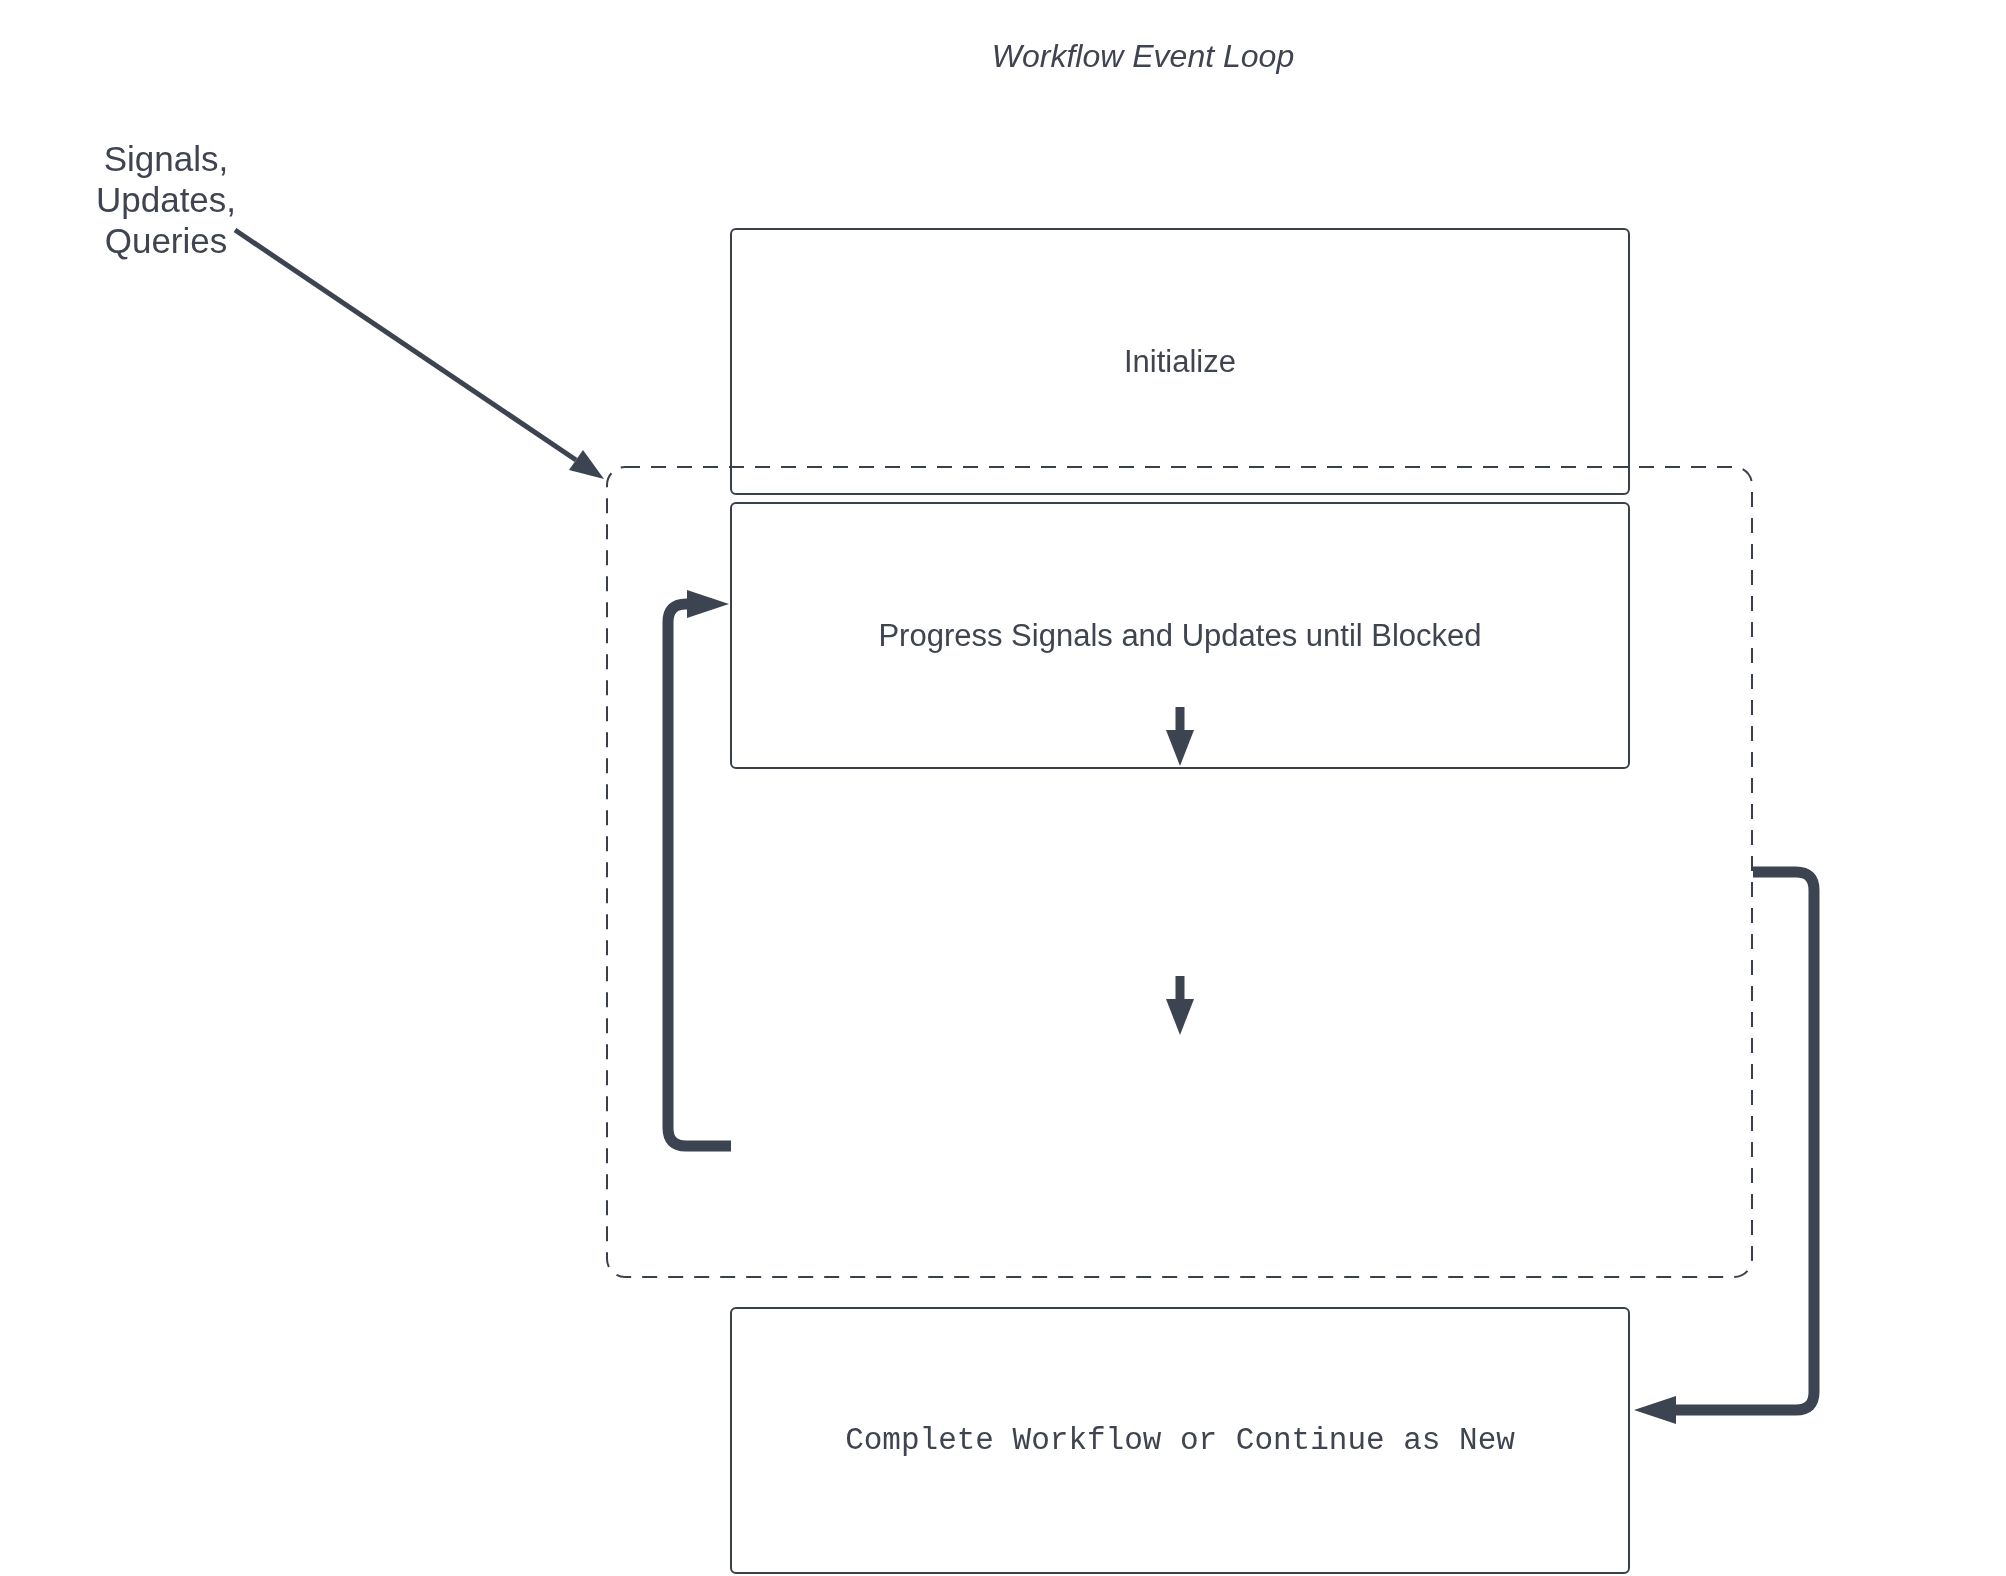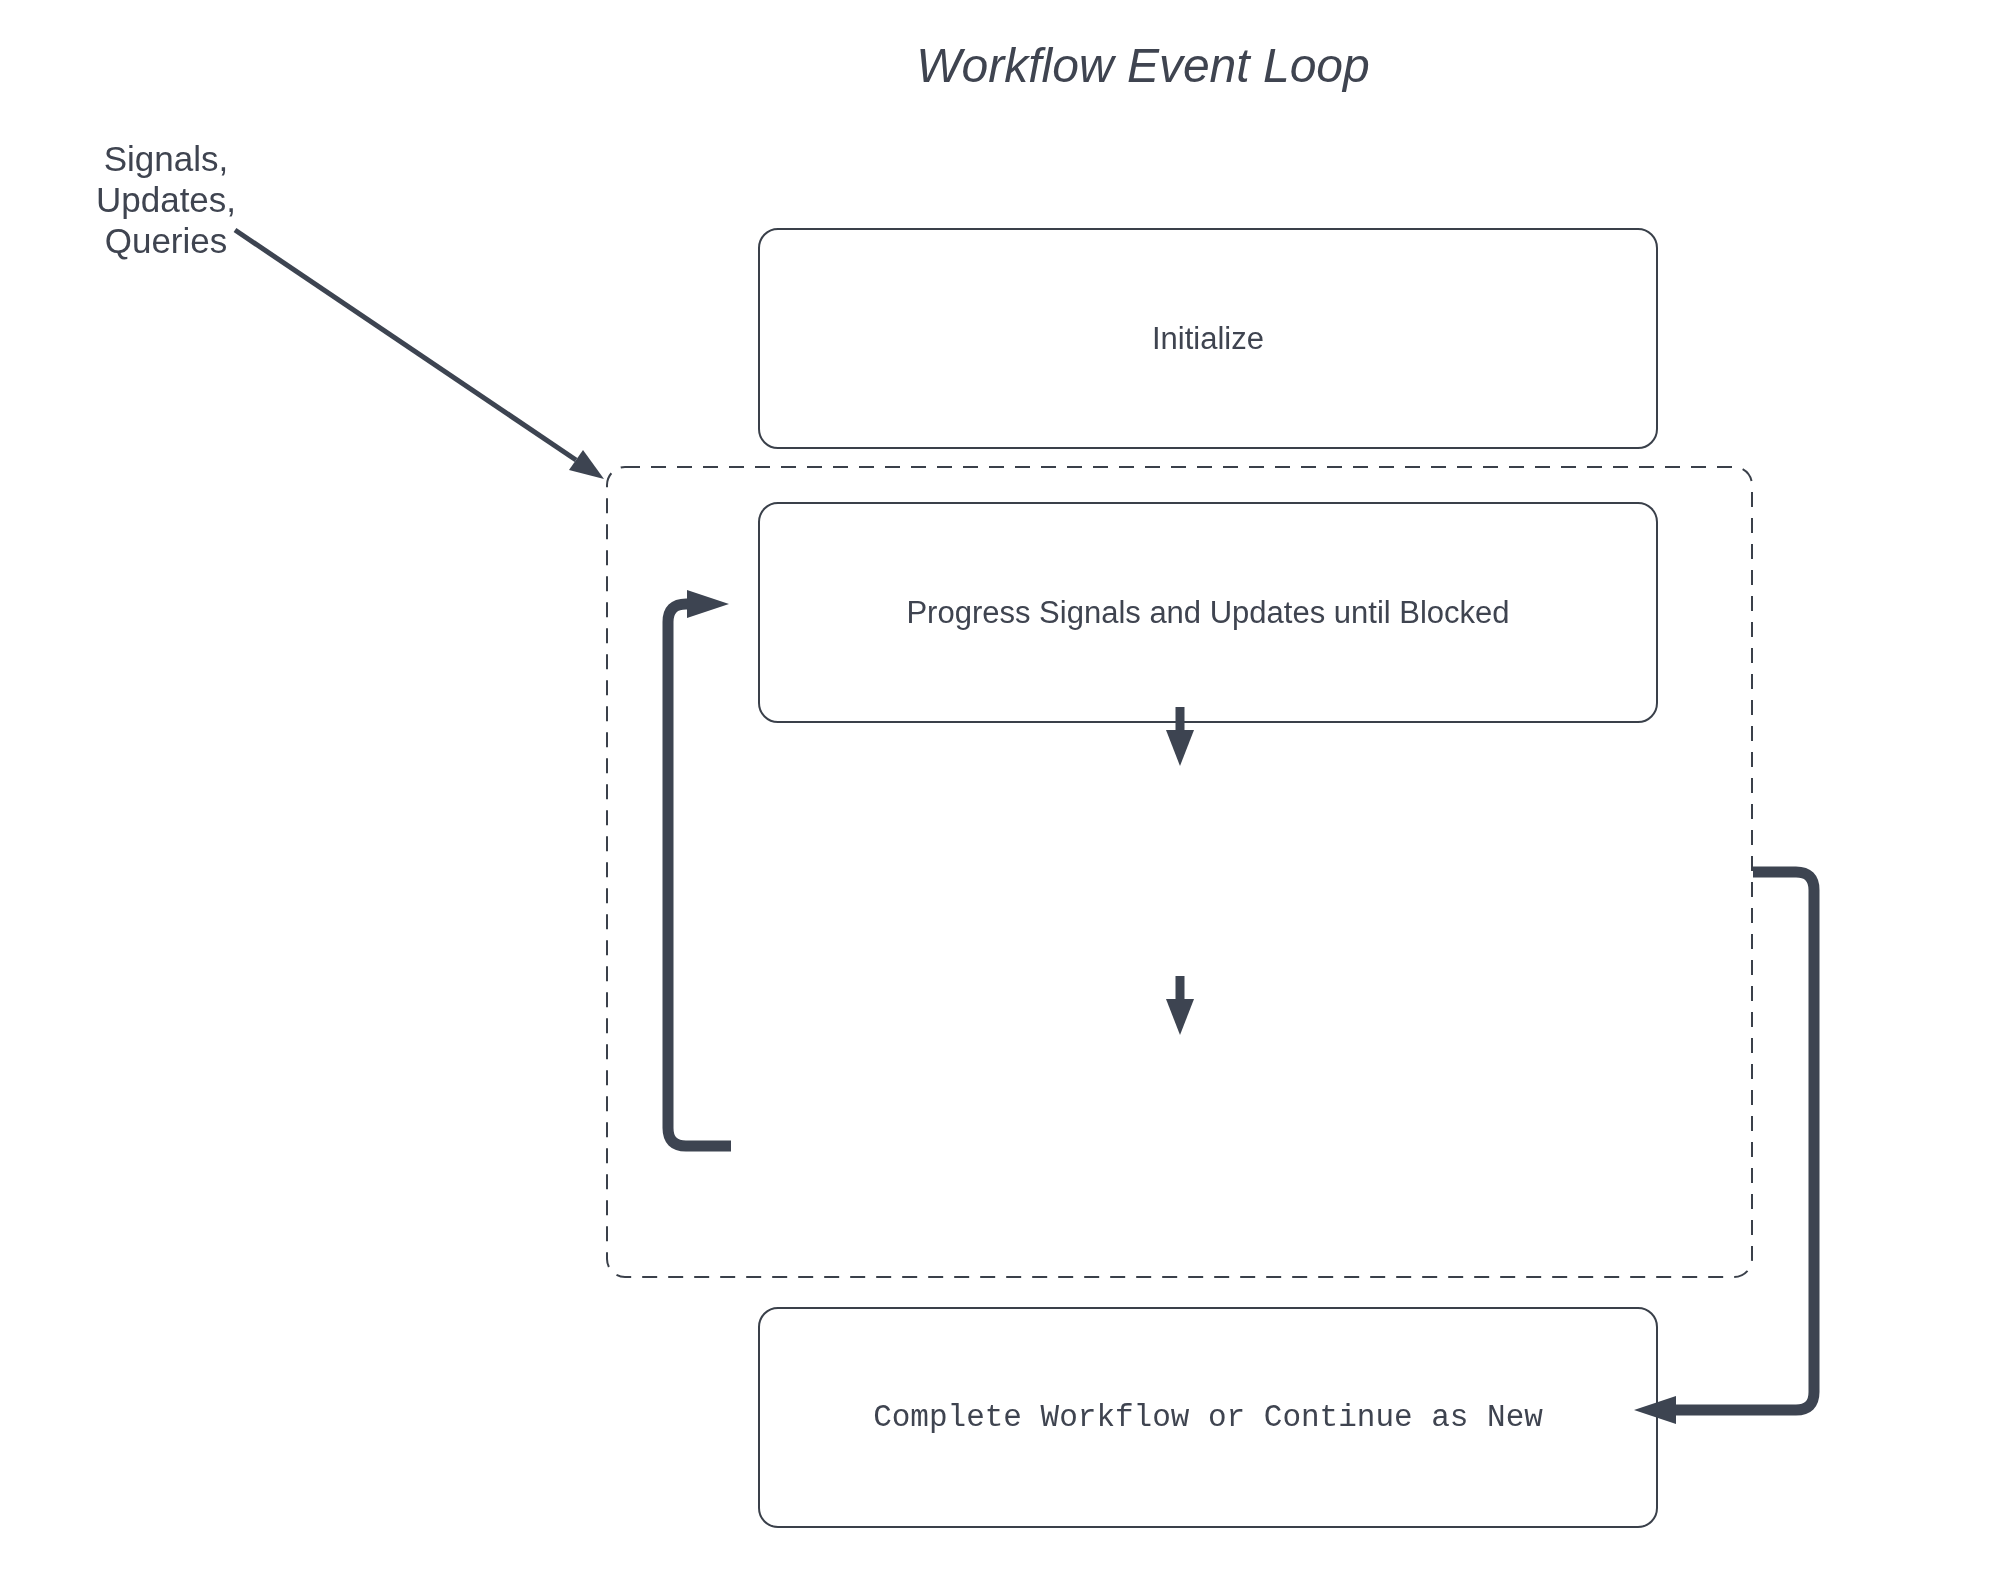--- a/index.html
+++ b/index.html
@@ -19,50 +19,49 @@
     height: 1576px;
     background: var(--background);
     overflow: hidden;
   }
   .title {
     position: absolute;
     left: 893px;
     top: 38px;
     width: 500px;
     text-align: center;
-    font-size: 48px;
+    font-size: 32px;
     font-style: italic;
     color: var(--text);
   }
   .annotation {
     position: absolute;
     left: 30px;
     top: 138px;
     width: 272px;
     text-align: center;
     font-size: 35px;
     line-height: 41px;
     color: var(--text);
     white-space: pre-line;
   }
   .node {
     position: absolute;
     left: 730px;
     width: 900px;
-    height: 221px;
+    height: 267px;
     background: var(--background);
     border: 2px solid var(--border);
-    border-radius: 20px;
+    border-radius: 6px;
     display: flex;
     align-items: center;
     justify-content: center;
     text-align: center;
     font-size: 31px;
     color: var(--text);
-    margin-left: 28px;
   }
   .node-initialize { top: 228px; }
   .node-progress-signals { top: 502px; }
   .node-progress-workflow { top: 769px; }
   .node-execute-queries { top: 1040px; }
   .node-complete { top: 1307px; font-family: Liberation Mono, monospace; }
   .arrows {
     position: absolute;
     left: 0;
     top: 0;

